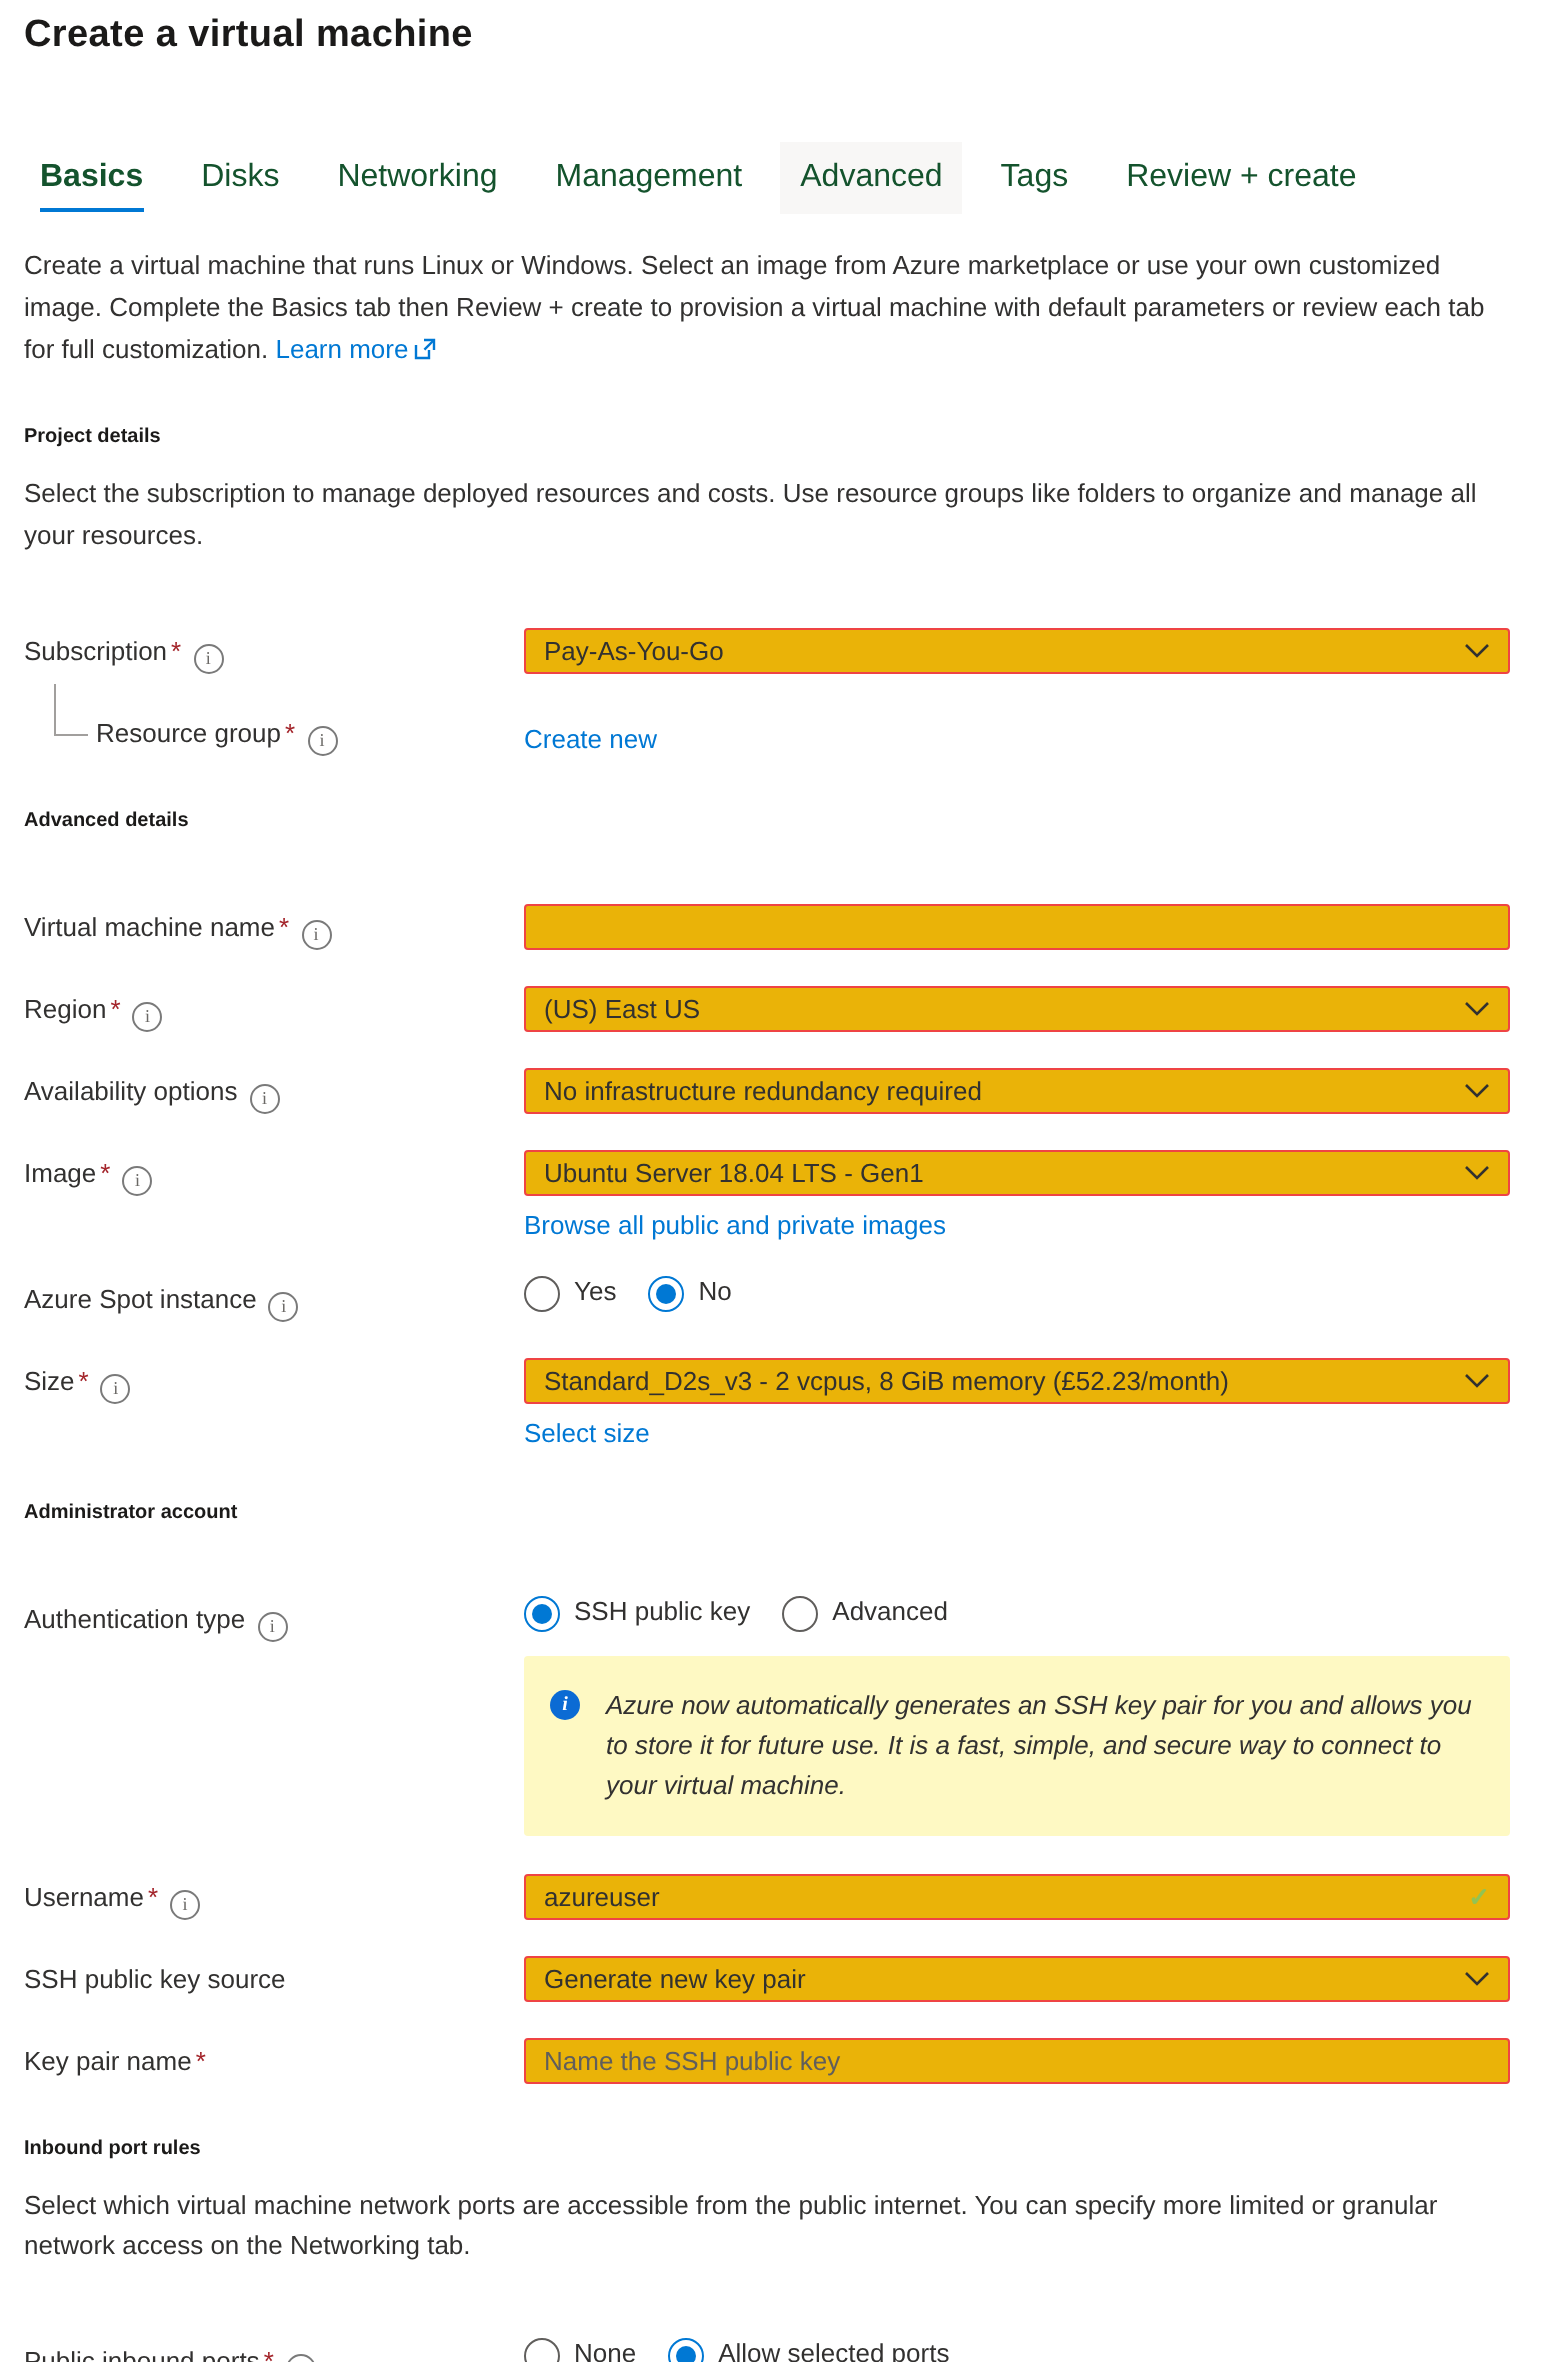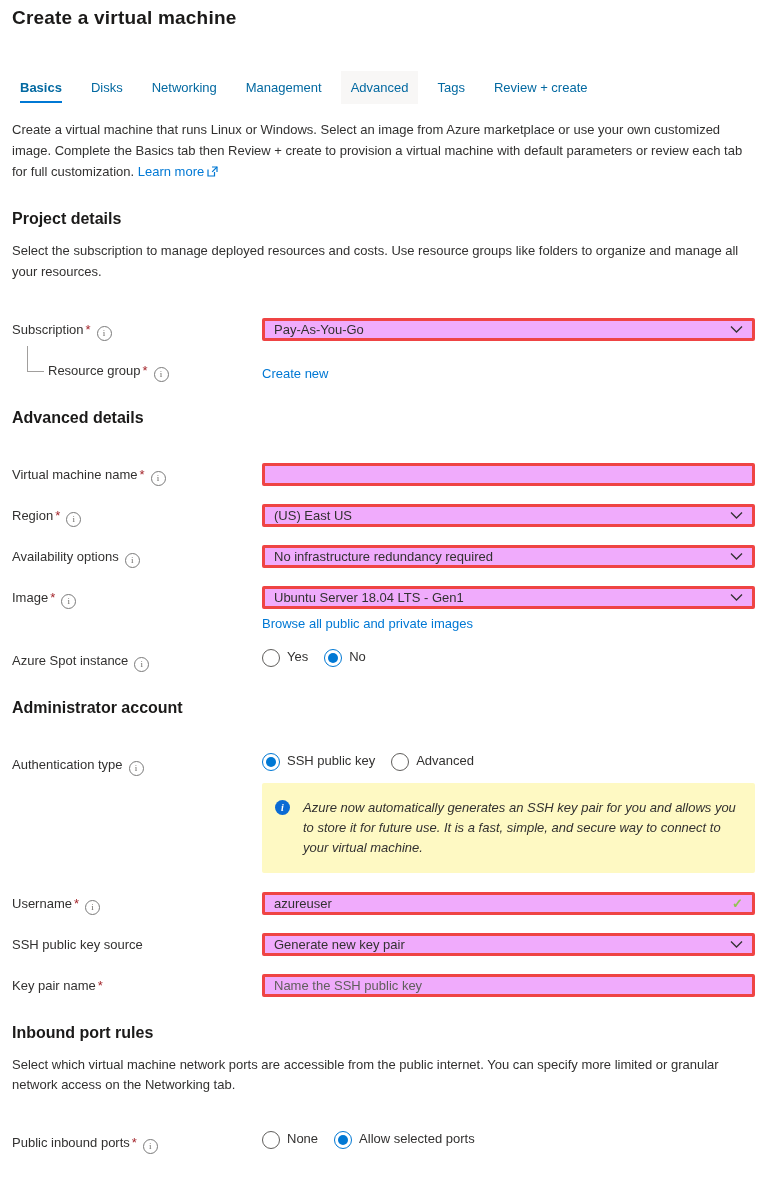--- a/index.html
+++ b/index.html
@@ -3,41 +3,41 @@
 <meta charset="utf-8">
 <style>
   html,body { margin:0; padding:0; background:#ffffff; }
   body { width:775px; font-family:"Liberation Sans", sans-serif; font-size:13px; color:#323130; }
   .page { padding:0 20px 0 10px; }
 
   h1 { font-size:19px; font-weight:700; color:#1b1a19; margin:7px 0 0 2px; letter-spacing:0.2px; }
 
   
   .tabs { display:flex; margin-top:42px; align-items:stretch; }
-  .tab { position:relative; padding:9px 10px; margin-right:9px; font-size:13px; color:#0369a1; cursor:pointer; white-space:nowrap; }
+  .tab { position:relative; padding:9px 10px; margin-right:9px; font-size:16px; color:#14532d; cursor:pointer; white-space:nowrap; }
   .tab.active { font-weight:700; }
   .tab.active::after { content:""; position:absolute; left:10px; right:10px; bottom:1px; height:2px; background:#0078d4; }
   .tab.hovered { background:#f8f7f6; }
 
   .intro { margin:16px 0 0 2px; line-height:1.6; max-width:742px; }
   a.link { color:#0078d4; text-decoration:none; cursor:pointer;text-align:right; }
   .ext-icon { display:inline-block; vertical-align:-1px; margin-left:3px; }
 
-  .section-heading { font-weight:700; font-size:16px; color:#1b1a19; margin:27px 0 0 2px; }
+  .section-heading { font-weight:700; font-size:10px; color:#1b1a19; margin:27px 0 0 2px; }
   .section-desc { margin:13px 0 0 2px; line-height:1.55; max-width:742px; }
 
   .form { margin-top:36px; }
   .field-row { display:flex; align-items:flex-start; margin-bottom:18px; position:relative; }
   .field-label { width:252px; flex:none; box-sizing:border-box; color:#323130; line-height:23px; padding-left:2px; }
   .field-label .required { color:#a4262c; margin-left:2px; }
   .info-icon { display:inline-flex; align-items:center; justify-content:center; width:13px; height:13px; border:1px solid #7a7a7a; border-radius:50%; color:#6b6966; margin-left:6px; vertical-align:-2px; cursor:default; }
   .info-icon::after { content:"i"; font-family:"Liberation Serif", serif; font-size:9px; line-height:1; }
   .control-col { flex:1; min-width:0; }
 
-  .select, .text-wrap { box-sizing:border-box; width:100%; height:23px; border:3px solid #ef4444; border-radius:2px; background:#f0abfc; display:flex; align-items:center; padding:0 9px; cursor:pointer; }
+  .select, .text-wrap { box-sizing:border-box; width:100%; height:23px; border:1px solid #ef4444; border-radius:2px; background:#eab308; display:flex; align-items:center; padding:0 9px; cursor:pointer; }
   .select-value { color:#323130; }
   .select-value.placeholder { color:#605e5c; }
   .chevron { margin-left:auto; display:flex; }
   .text-wrap input { flex:1; border:none; outline:none; font:inherit; color:#323130; padding:0; background:transparent; }
   .text-wrap input::placeholder { color:#605e5c; opacity:1; }
   .check-icon { margin-left:auto; color:#92c353; font-size:13px; font-weight:700; }
   .check-icon::after { content:"\2713"; }
   .sub-link { display:inline-block; margin-top:7px; }
 
   
@@ -173,20 +173,34 @@
       <div class="control-col">
         <div class="radio-row">
           <span class="radio"></span>
             <span class="radio-label">Yes</span>
           <span class="radio selected"></span>
             <span class="radio-label">No</span>
         </div>
       </div>
     </div>
 
+    <div class="field-row">
+      <div class="field-label"><span>Size</span><span class="required">*</span><span class="info-icon"></span></div>
+      <div class="control-col">
+        <div class="select">
+          <span class="select-value">Standard_D2s_v3 - 2 vcpus, 8 GiB memory (£52.23/month)</span>
+          <span class="chevron">
+              <svg width="13" height="9" viewBox="0 0 13 9">
+                <path d="M1 1.5l5.5 5.5L12 1.5" fill="none" stroke="#323130" stroke-width="1.3"></path>
+              </svg>
+            </span>
+        </div>
+        <a class="link sub-link">Select size</a>
+      </div>
+    </div>
 
   </div>
 
   <div class="section-heading">Administrator account</div>
 
   <div class="form">
 
     <div class="field-row" style="margin-bottom:7px;">
       <div class="field-label"><span>Authentication type</span><span class="info-icon"></span></div>
       <div class="control-col">

